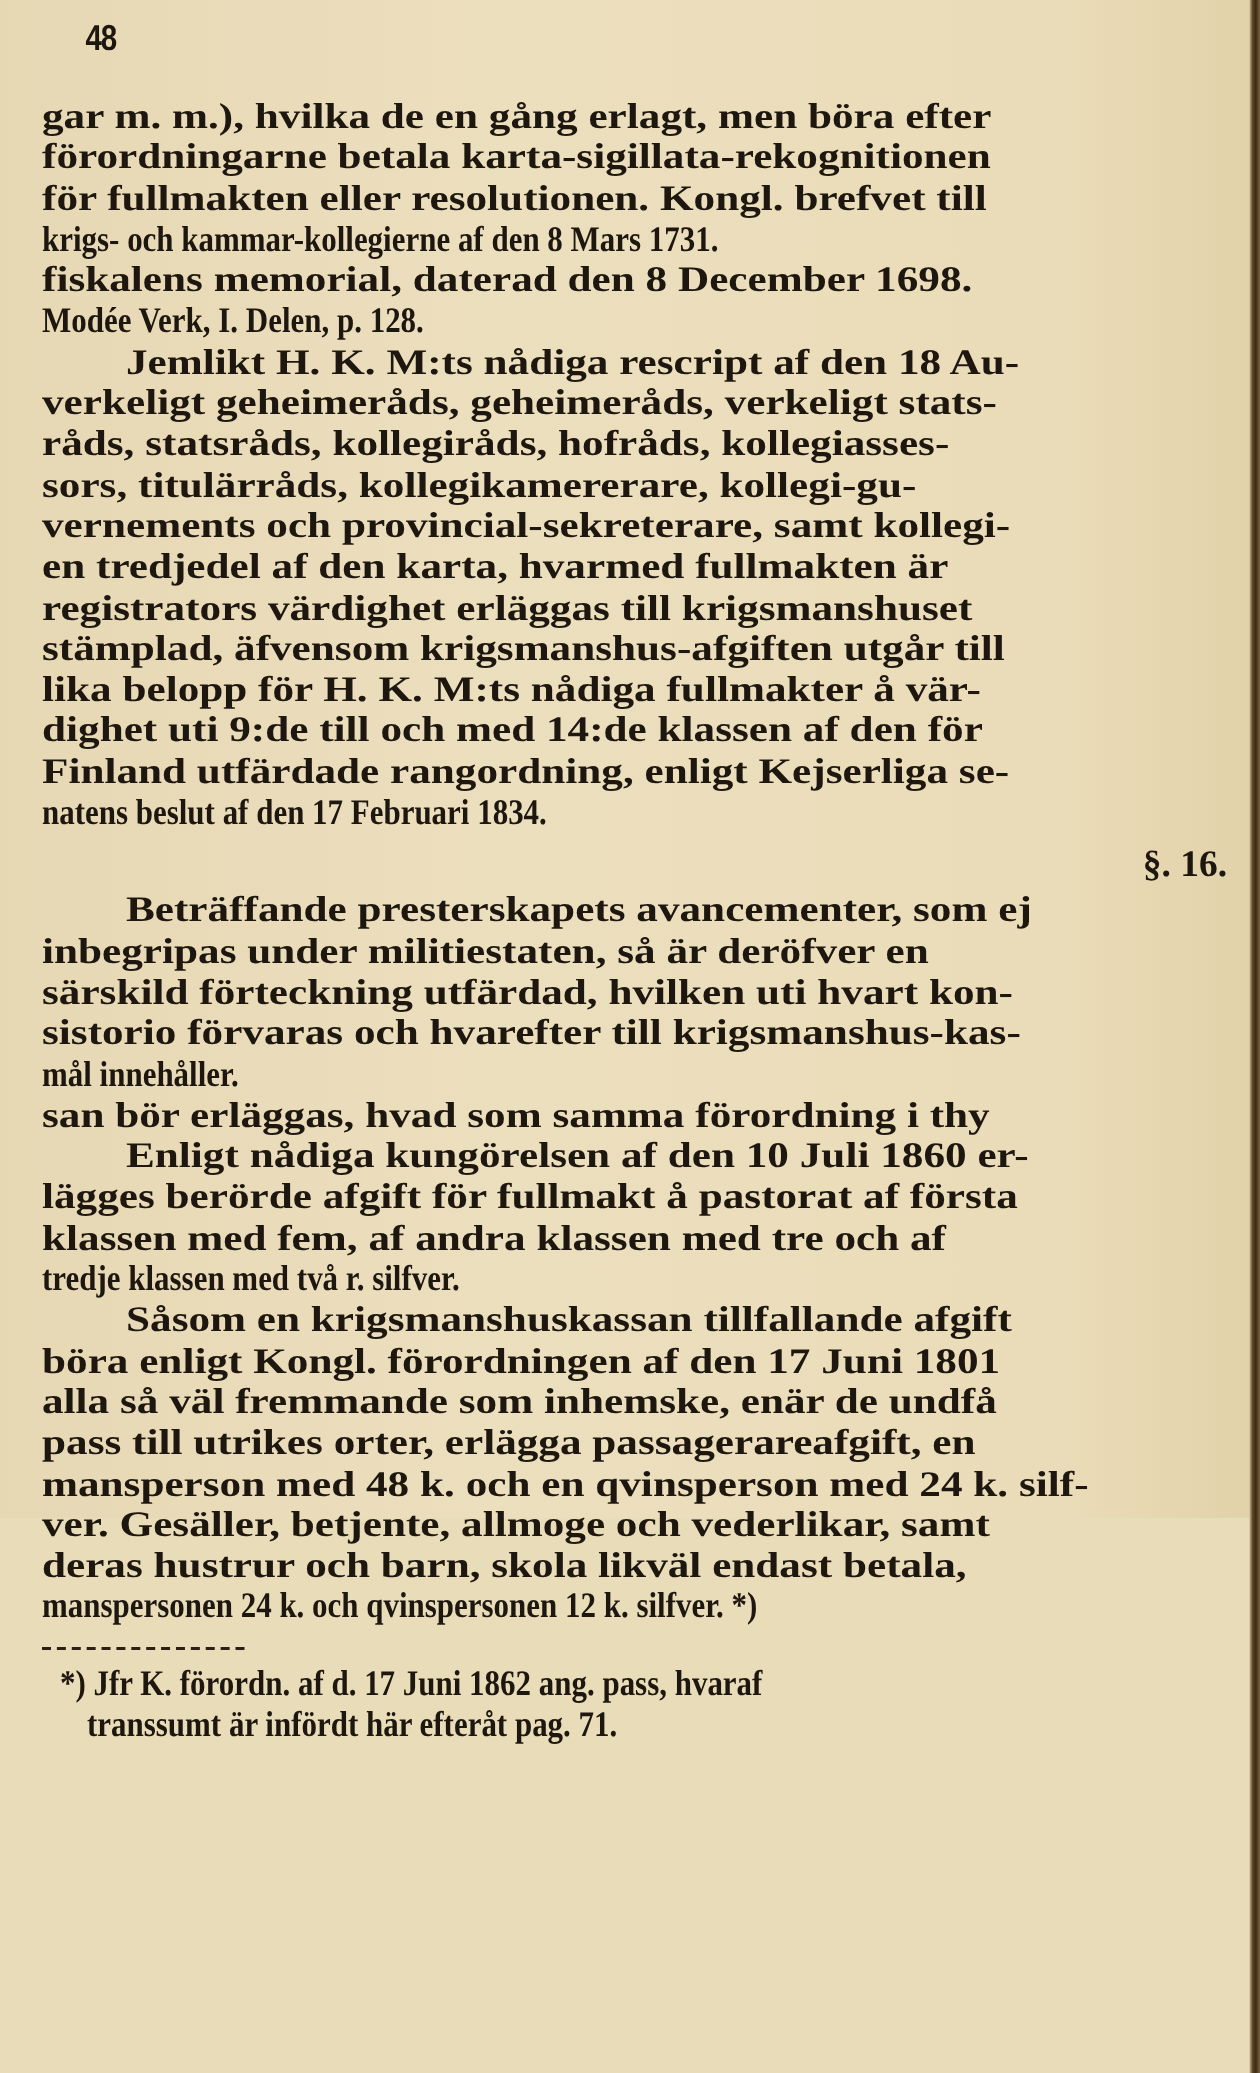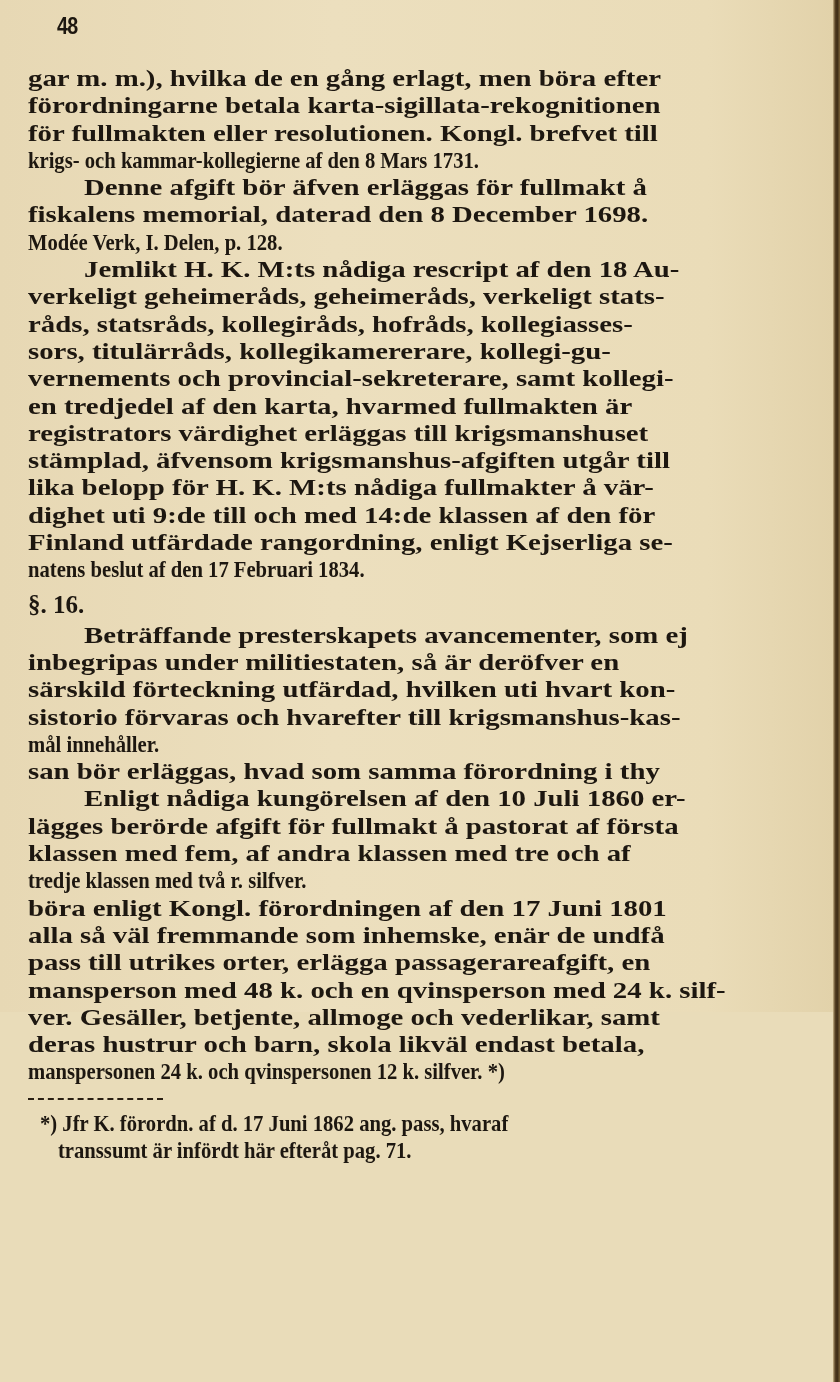--- a/index.html
+++ b/index.html
@@ -30,21 +30,21 @@
   .line {
     height: 27.3px; line-height: 27.3px;
     font-size: 24px; font-weight: bold;
     white-space: nowrap;
     transform-origin: left center;
     display: block;
   }
   .line span { display: inline-block; white-space: nowrap; transform-origin: left center; }
   .indent { padding-left: 56px; }
   .heading {
-    text-align: left; font-size: 25px; font-weight: bold;
+    text-align: right; font-size: 25px; font-weight: bold;
     height: 34px; line-height: 34px; margin-top: 4px;
   }
   .rule {
     width: 135px; height: 0; border-top: 2px dashed #2a2014;
     margin: 12px 0 10px 0;
   }
   .footnote .line { padding-left: 0; text-decoration: underline; }
   .footnote .cont { padding-left: 22px; }
 </style>
 </head>
@@ -56,21 +56,20 @@
   <div class="body-text">
 
     <div>
       <div class="line"><span style="transform: scaleX(1.2);">gar m. m.), hvilka de en gång erlagt, men böra efter</span></div>
       <div class="line"><span style="transform: scaleX(1.2);">förordningarne betala karta-sigillata-rekognitionen</span></div>
       <div class="line"><span style="transform: scaleX(1.2);">för fullmakten eller resolutionen. Kongl. brefvet till</span></div>
       <div class="line"><span style="transform: scaleX(0.86);">krigs- och kammar-kollegierne af den 8 Mars 1731.</span></div>
     </div>
 
     <div>
-      <div class="line indent"><span style="transform: scaleX(1.2);">Denne afgift bör äfven erläggas för fullmakt å</span></div>
       <div class="line"><span style="transform: scaleX(1.2);">fiskalens memorial, daterad den 8 December 1698.</span></div>
       <div class="line"><span style="transform: scaleX(0.86);">Modée Verk, I. Delen, p. 128.</span></div>
     </div>
 
     <div>
       <div class="line indent"><span style="transform: scaleX(1.2);">Jemlikt H. K. M:ts nådiga rescript af den 18 Au-</span></div>
       <div class="line"><span style="transform: scaleX(1.2);">verkeligt geheimeråds, geheimeråds, verkeligt stats-</span></div>
       <div class="line"><span style="transform: scaleX(1.2);">råds, statsråds, kollegiråds, hofråds, kollegiasses-</span></div>
       <div class="line"><span style="transform: scaleX(1.2);">sors, titulärråds, kollegikamererare, kollegi-gu-</span></div>
       <div class="line"><span style="transform: scaleX(1.2);">vernements och provincial-sekreterare, samt kollegi-</span></div>
@@ -95,20 +94,21 @@
     </div>
 
     <div>
       <div class="line indent"><span style="transform: scaleX(1.2);">Enligt nådiga kungörelsen af den 10 Juli 1860 er-</span></div>
       <div class="line"><span style="transform: scaleX(1.2);">lägges berörde afgift för fullmakt å pastorat af första</span></div>
       <div class="line"><span style="transform: scaleX(1.2);">klassen med fem, af andra klassen med tre och af</span></div>
       <div class="line"><span style="transform: scaleX(0.86);">tredje klassen med två r. silfver.</span></div>
     </div>
 
     <div>
+      <div class="line indent"><span style="transform: scaleX(1.2);">Såsom en krigsmanshuskassan tillfallande afgift</span></div>
       <div class="line"><span style="transform: scaleX(1.2);">böra enligt Kongl. förordningen af den 17 Juni 1801</span></div>
       <div class="line"><span style="transform: scaleX(1.2);">alla så väl fremmande som inhemske, enär de undfå</span></div>
       <div class="line"><span style="transform: scaleX(1.2);">pass till utrikes orter, erlägga passagerareafgift, en</span></div>
       <div class="line"><span style="transform: scaleX(1.2);">mansperson med 48 k. och en qvinsperson med 24 k. silf-</span></div>
       <div class="line"><span style="transform: scaleX(1.2);">ver. Gesäller, betjente, allmoge och vederlikar, samt</span></div>
       <div class="line"><span style="transform: scaleX(1.2);">deras hustrur och barn, skola likväl endast betala,</span></div>
       <div class="line"><span style="transform: scaleX(0.86);">manspersonen 24 k. och qvinspersonen 12 k. silfver. *)</span></div>
     </div>
 
     <div class="rule"></div>

